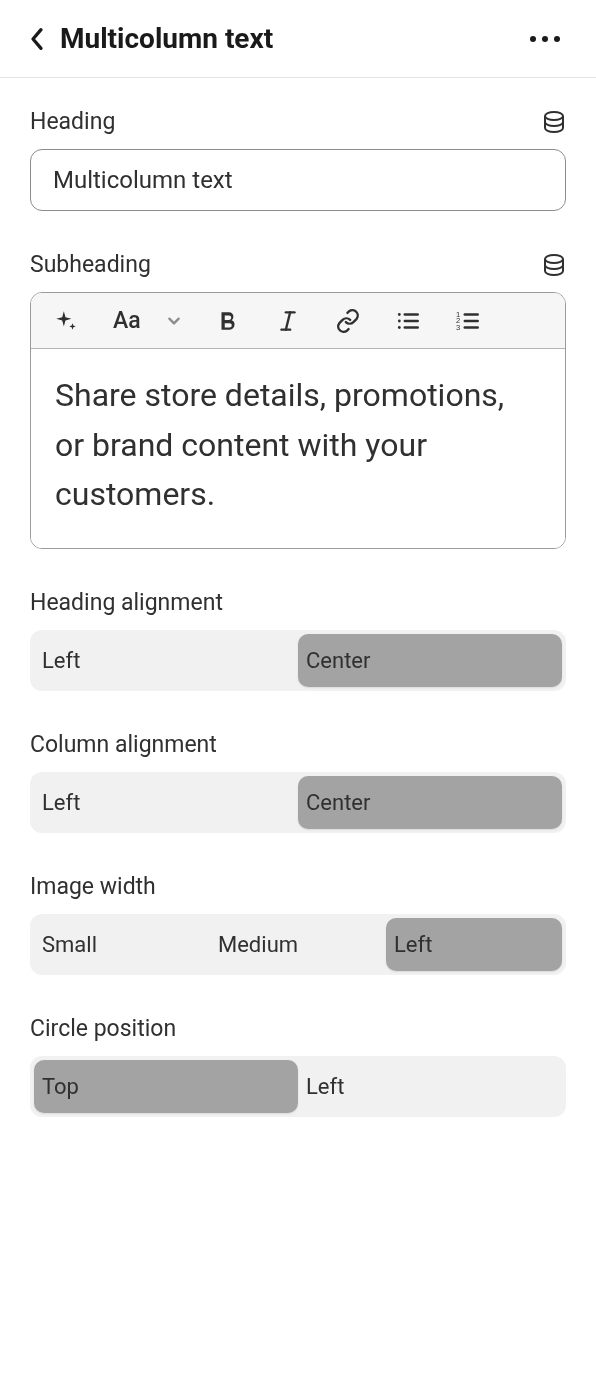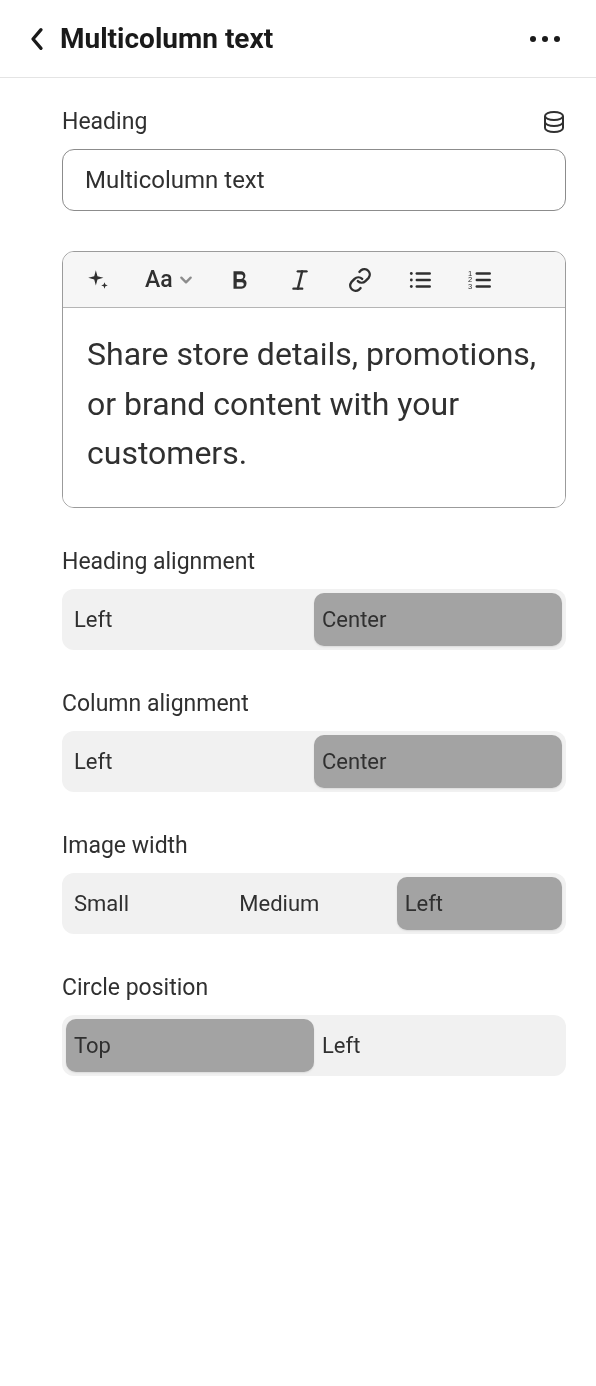--- a/index.html
+++ b/index.html
@@ -46,21 +46,20 @@
   .panel {
     padding: 30px 30px 10px 30px;
     display: flex;
     flex-direction: column;
     gap: 40px;
   }
   .field-group {
     display: flex;
     flex-direction: column;
     gap: 14px;
-    margin-left: 32px;
   }
   .field-label-row {
     display: flex;
     align-items: center;
     justify-content: space-between;
   }
   .field-label {
     font-size: 23px;
     font-weight: 400;
     color: #303030;
@@ -100,21 +99,21 @@
     display: flex;
     align-items: center;
     justify-content: center;
     cursor: pointer;
     color: #303030;
   }
   .rte-btn svg { width: 26px; height: 26px; }
   .rte-aa {
     display: flex;
     align-items: center;
-    gap: 6px;
+    gap: 26px;
     font-size: 23px;
     font-weight: 500;
     color: #303030;
     cursor: pointer;
   }
   .rte-aa .chev { color: #8c8c8c; }
   .rte-body {
     padding: 22px 24px 28px 24px;
     font-size: 32px;
     line-height: 1.55;
@@ -172,20 +171,30 @@
           <ellipse cx="12" cy="6" rx="9" ry="4"></ellipse>
           <path d="M3 6v6c0 2.2 4 4 9 4s9-1.8 9-4V6"></path>
           <path d="M3 12v6c0 2.2 4 4 9 4s9-1.8 9-4v-6"></path>
         </svg>
       </div>
     </div>
     <input class="text-input" type="text" value="Multicolumn text" style="">
   </div>
 
   <div class="field-group">
+    <div class="field-label-row">
+      <div class="field-label">Subheading</div>
+      <div class="db-icon">
+        <svg viewBox="0 0 24 24" fill="none" stroke="#303030" stroke-width="2">
+          <ellipse cx="12" cy="6" rx="9" ry="4"></ellipse>
+          <path d="M3 6v6c0 2.2 4 4 9 4s9-1.8 9-4V6"></path>
+          <path d="M3 12v6c0 2.2 4 4 9 4s9-1.8 9-4v-6"></path>
+        </svg>
+      </div>
+    </div>
     <div class="rte-wrap">
       <div class="rte-toolbar">
         <div class="rte-btn">
           <svg viewBox="0 0 24 24" fill="#303030">
             <path d="M10 3 L11.5 8.5 L17 10 L11.5 11.5 L10 17 L8.5 11.5 L3 10 L8.5 8.5 Z"></path>
             <path d="M18 14 L18.8 16.2 L21 17 L18.8 17.8 L18 20 L17.2 17.8 L15 17 L17.2 16.2 Z"></path>
           </svg>
         </div>
         <div class="rte-aa">
           <span>Aa</span>

